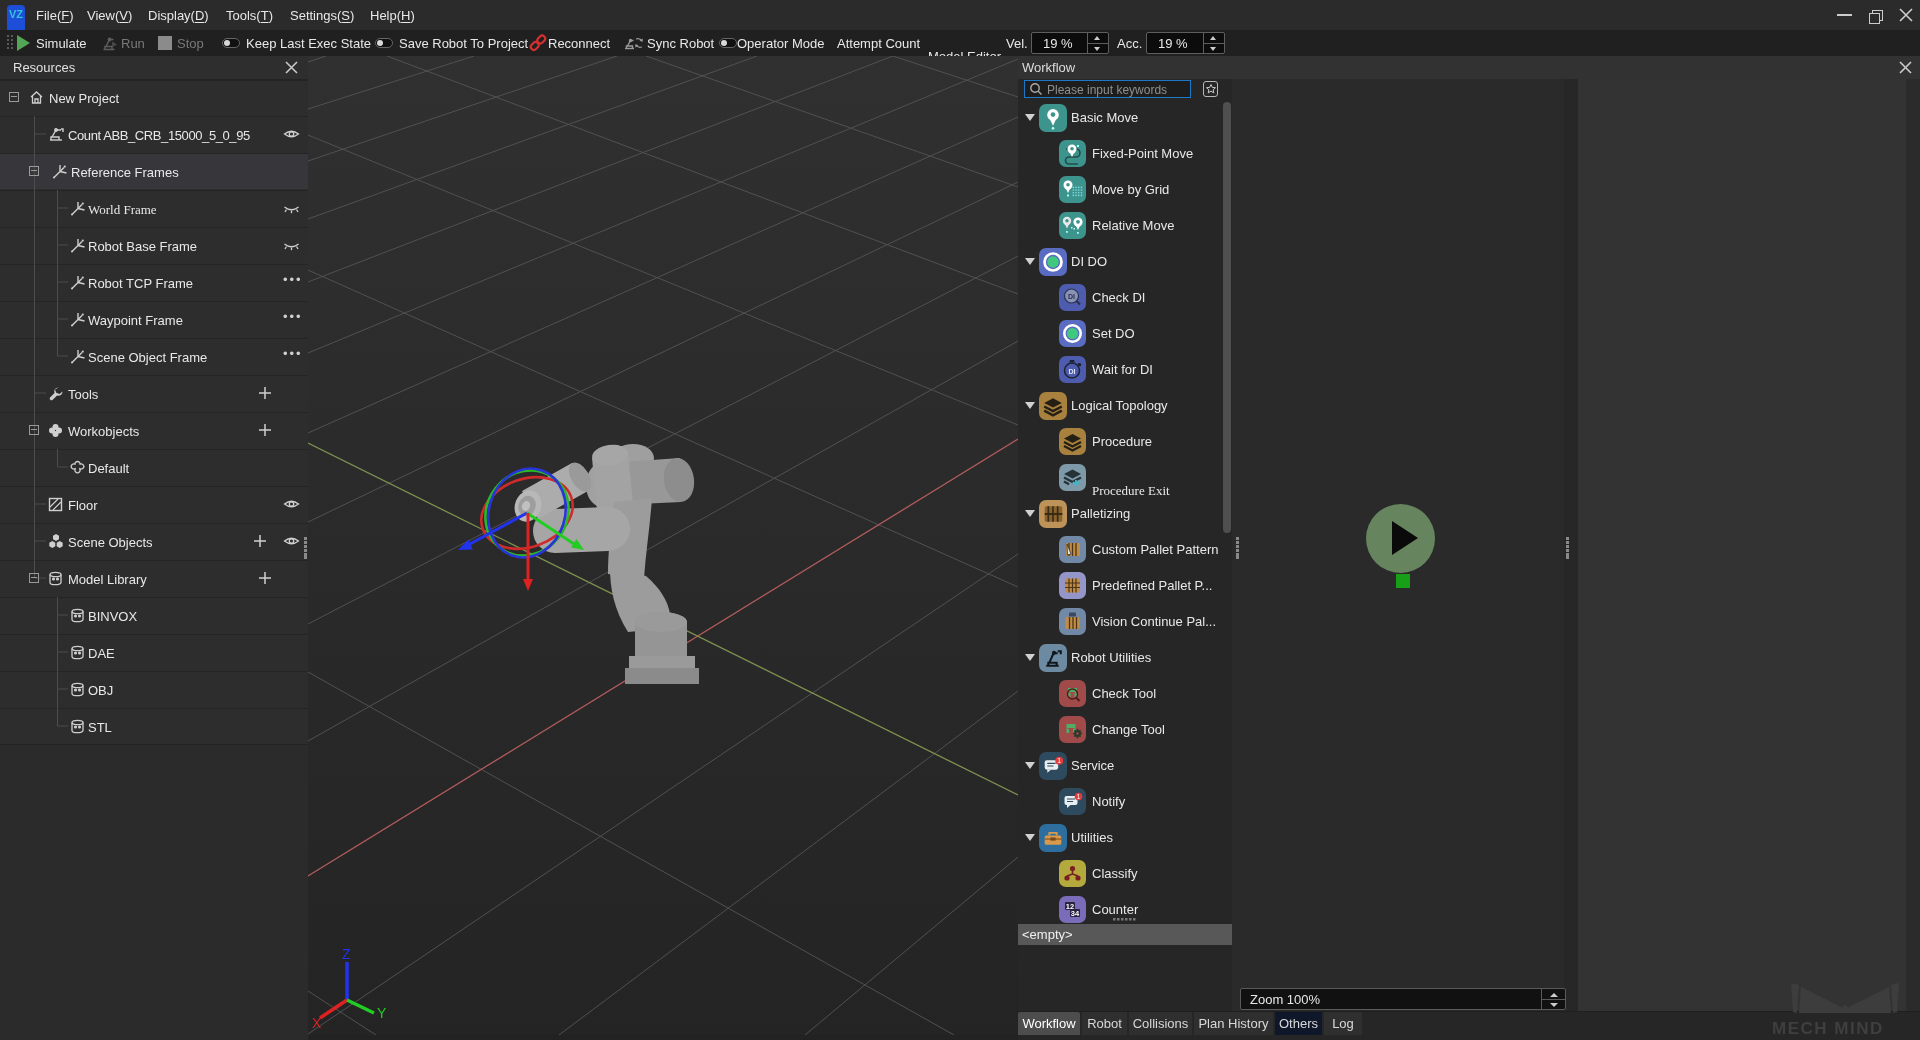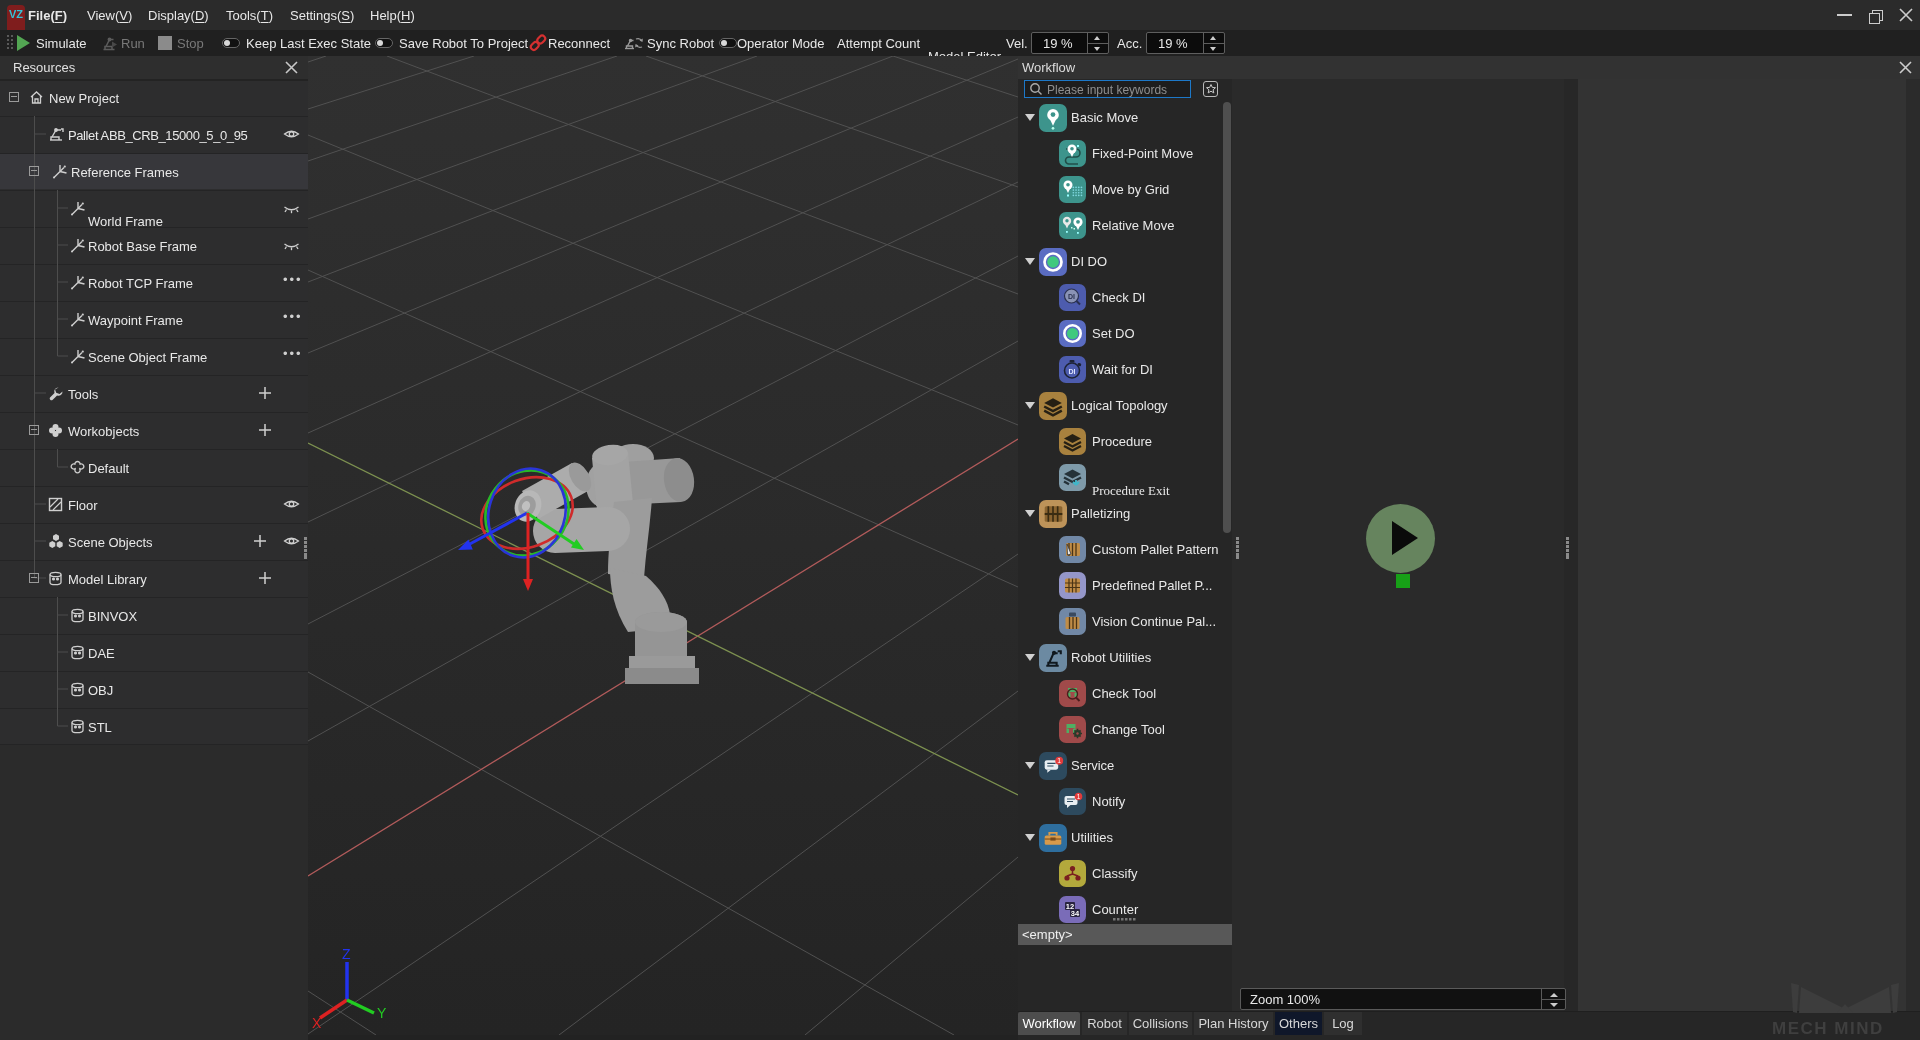--- a/index.html
+++ b/index.html
@@ -7,22 +7,22 @@
 .ab{position:absolute;}
 .t13{font-size:13px;color:#e8e8e8;white-space:nowrap;}
 .t12{font-size:12px;color:#e8e8e8;white-space:nowrap;}
 .dis{color:#787878;}
 u{text-decoration:underline;text-underline-offset:2px;}
 </style>
 </head>
 <body>
 
 <div class="ab" id="menubar" style="left:0;top:0;width:1920px;height:30px;background:#2b2b2b;"></div>
-<div class="ab" style="left:7px;top:5px;width:18px;height:32px;border-radius:4px;background:#7f1d1d;color:#35c3d8;font-size:11px;font-weight:bold;text-align:center;line-height:19px;">VZ</div>
-<div class="ab t13" style="left:28px;top:8px;font-weight:bold;">File(<u>F</u>)</div>
+<div class="ab" style="left:7px;top:5px;width:18px;height:32px;border-radius:4px;background:#1d4ed8;color:#35c3d8;font-size:11px;font-weight:bold;text-align:center;line-height:19px;">VZ</div>
+<div class="ab t13" style="left:36px;top:8px;">File(<u>F</u>)</div>
 <div class="ab t13" style="left:87px;top:8px;">View(<u>V</u>)</div>
 <div class="ab t13" style="left:148px;top:8px;">Display(<u>D</u>)</div>
 <div class="ab t13" style="left:226px;top:8px;">Tools(<u>T</u>)</div>
 <div class="ab t13" style="left:290px;top:8px;">Settings(<u>S</u>)</div>
 <div class="ab t13" style="left:370px;top:8px;">Help(<u>H</u>)</div>
 
 <div class="ab" style="left:1837px;top:14px;width:15px;height:2px;background:#cccccc;"></div>
 <div class="ab" style="left:1872px;top:10px;width:9px;height:9px;border:1px solid #ccc;background:#2b2b2b;"></div>
 <div class="ab" style="left:1869px;top:13px;width:9px;height:9px;border:1px solid #ccc;background:#2b2b2b;"></div>
 <svg class="ab" style="left:1899px;top:8px;" width="14" height="14">
@@ -181,21 +181,21 @@
 
 <svg class="ab" style="left:48px;top:127px;" width="17" height="15">
       <g stroke="#cfcfcf" stroke-width="1.4" fill="none">
         <path d="M2 13 L14 13"></path>
         <path d="M3 13 L3 10 L11 10 L11 13"></path>
         <path d="M4 10 L8 3 L13 3"></path>
         <path d="M13 2 L15 2 L15 5"></path>
         <circle cx="8" cy="3" r="1.2" fill="#cfcfcf"></circle>
       </g>
     </svg>
-<div class="ab t13" style="left:68px;top:128px;letter-spacing:-0.4px;">Pallet ABB_CRB_15000_5_0_95</div>
+<div class="ab t13" style="left:68px;top:128px;letter-spacing:-0.4px;">Count ABB_CRB_15000_5_0_95</div>
 <svg class="ab" style="left:283px;top:128px;" width="17" height="12">
       <g stroke="#cfcfcf" stroke-width="1.3" fill="none">
         <path d="M1.5 6 Q8.5 0.5 15.5 6 Q8.5 11.5 1.5 6 Z"></path>
         <circle cx="8.5" cy="6" r="2.2"></circle>
       </g>
     </svg>
 
 <div class="ab" style="left:29px;top:166px;width:10px;height:10px;border:1px solid #9a9a9a;box-sizing:border-box;"></div>
 <div class="ab" style="left:31px;top:170px;width:6px;height:1px;background:#9a9a9a;"></div>
 <svg class="ab" style="left:52px;top:164px;" width="16" height="15">
@@ -213,21 +213,21 @@
 <svg class="ab" style="left:70px;top:201px;" width="16" height="15">
       <g stroke="#cfcfcf" stroke-width="1.4" fill="none">
         <path d="M8 7.5 L2 13.5"></path>
         <path d="M8 7.5 L8 1"></path>
         <path d="M8 7.5 L14.5 9"></path>
         <path d="M8 7.5 L12 3.5"></path>
         <circle cx="12.8" cy="2.6" r="1.1" fill="#cfcfcf" stroke="none"></circle>
         <circle cx="2" cy="13.5" r="1" fill="#cfcfcf" stroke="none"></circle>
       </g>
     </svg>
-<div class="ab t13" style="left:88px;top:214px;">World Frame</div>
+<div class="ab t13" style="left:88px;top:202px;font-family:Liberation Serif, serif;">World Frame</div>
 <svg class="ab" style="left:283px;top:204px;" width="17" height="10">
       <g stroke="#cfcfcf" stroke-width="1.3" fill="none">
         <path d="M1.5 3 Q8.5 8.5 15.5 3"></path>
         <path d="M3.5 5.5 L2 8"></path>
         <path d="M8.5 6.5 L8.5 9.2"></path>
         <path d="M13.5 5.5 L15 8"></path>
       </g>
     </svg>
 <svg class="ab" style="left:70px;top:238px;" width="16" height="15">
       <g stroke="#cfcfcf" stroke-width="1.4" fill="none">

